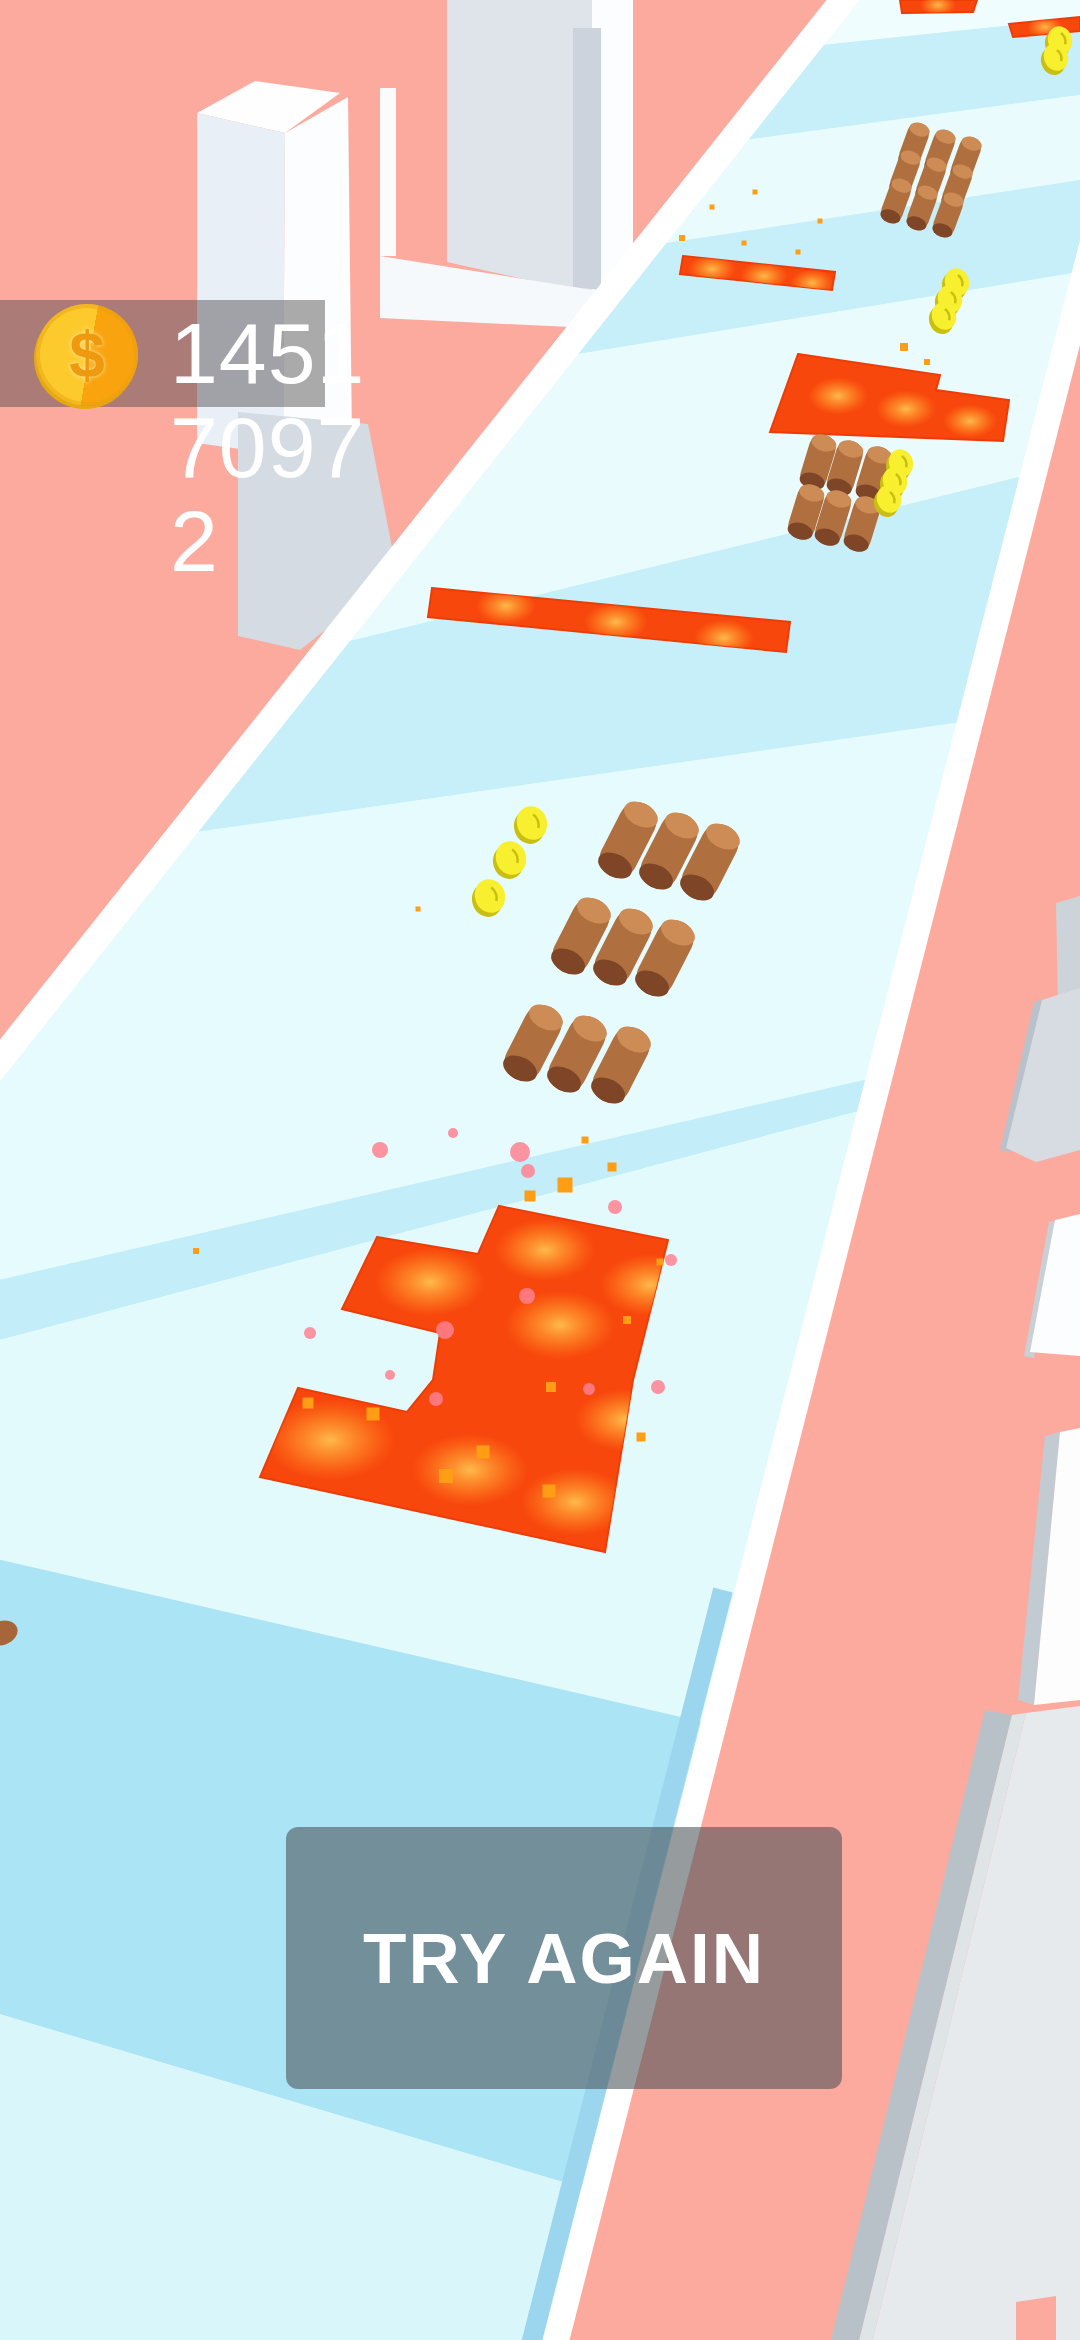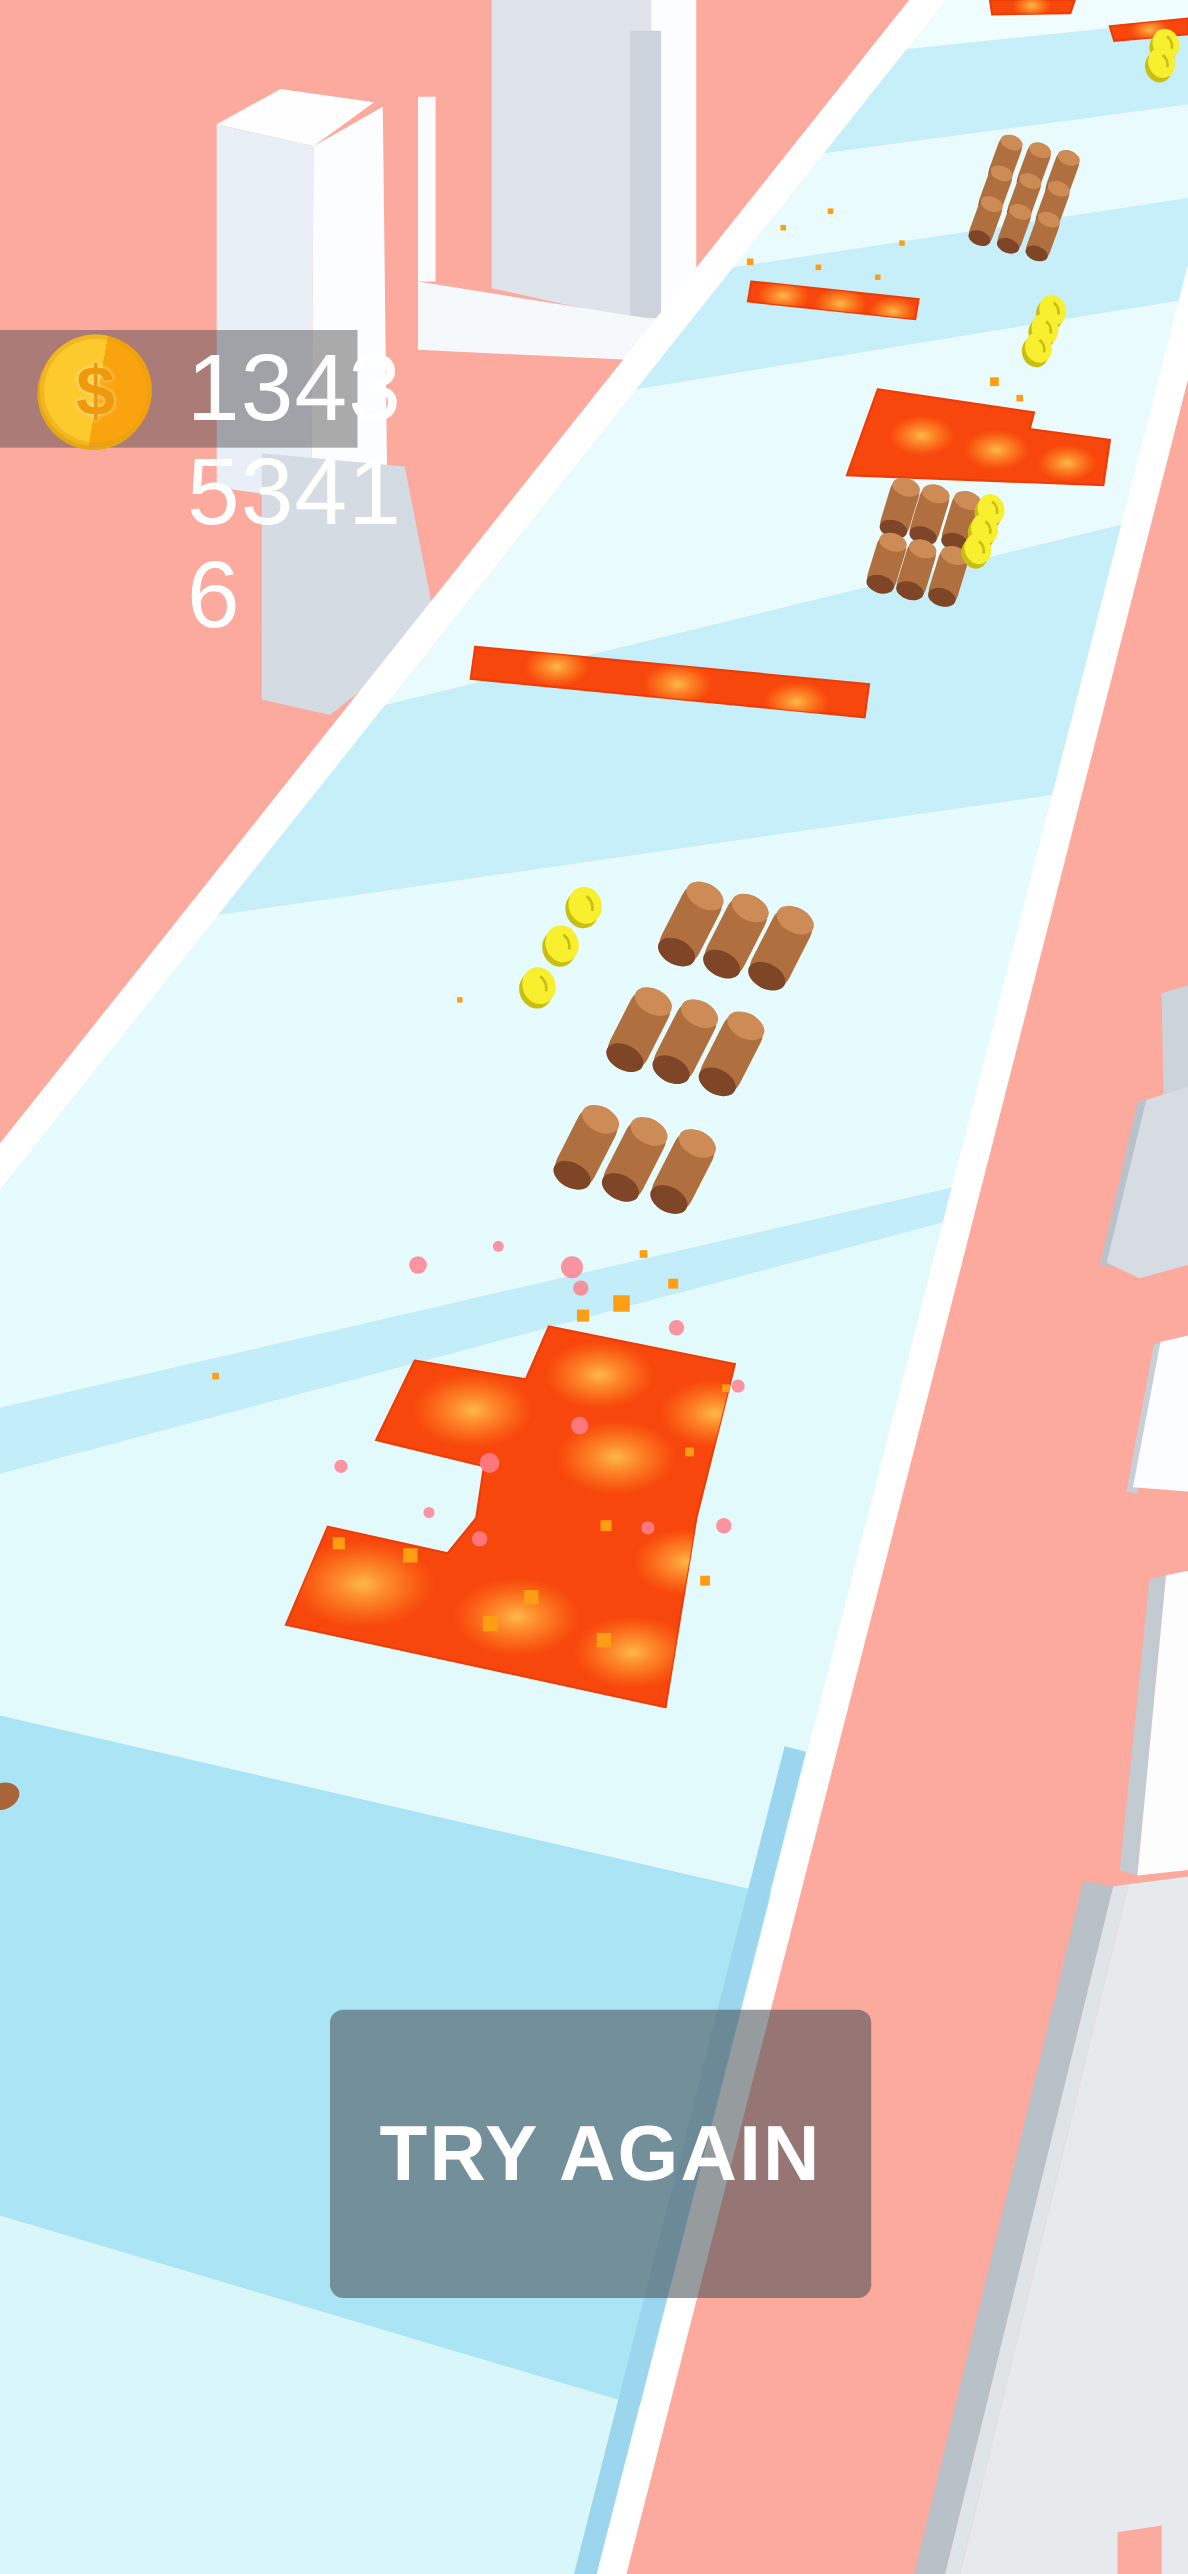--- a/index.html
+++ b/index.html
@@ -9,21 +9,21 @@
   .hud{position:absolute;z-index:5;}
   .badge{left:0;top:300px;width:325px;height:107px;background:rgba(73,68,70,0.45);}
   .coin{left:36px;top:304px;width:102px;height:102px;border-radius:50%;
         background:linear-gradient(100deg,#fdca2e 52%,#f9a40f 52%);
         box-shadow:inset 0 0 0 4px rgba(228,158,12,0.45), -2px 3px 0 0 #e8a90d;
         display:flex;align-items:center;justify-content:center;}
   .coin span{font-size:64px;font-weight:bold;color:#ef9a0e;
         text-shadow:0 0 4px rgba(255,240,190,0.9);}
   .score{left:170px;top:306px;width:200px;color:#ffffff;font-size:86px;line-height:94px;
         word-break:break-all;letter-spacing:1px;}
-  .btn{left:300px;top:1827px;width:492px;height:262px;background:rgba(71,80,84,0.57);
+  .btn{left:286px;top:1827px;width:556px;height:262px;background:rgba(71,80,84,0.57);
        border-radius:12px;color:#ffffff;font-weight:bold;font-size:71px;letter-spacing:2px;
        display:flex;align-items:center;justify-content:center;cursor:pointer;}
 </style>
 </head>
 <body>
 
 <svg id="scene" xmlns="http://www.w3.org/2000/svg" viewBox="0 0 1080 2340">
     <defs>
       <radialGradient id="glow">
         <stop offset="0%" stop-color="#ffc14e" stop-opacity="0.95"></stop>
@@ -350,14 +350,14 @@
     </g>
     <line x1="723" y1="1590" x2="527" y2="2360" stroke="#9bd6ee" stroke-width="20"></line>
     <line x1="859" y1="-20" x2="-30" y2="1098" stroke="#ffffff" stroke-width="26"></line>
     <line x1="1160" y1="-20" x2="551" y2="2360" stroke="#ffffff" stroke-width="26"></line>
   </svg>
 
 <div class="hud badge"></div>
 <div class="hud coin">
     <span>$</span>
   </div>
-<div class="hud score">134353416</div>
+<div class="hud score">145170972</div>
 <div class="hud btn">TRY AGAIN</div>
 
 </body></html>

